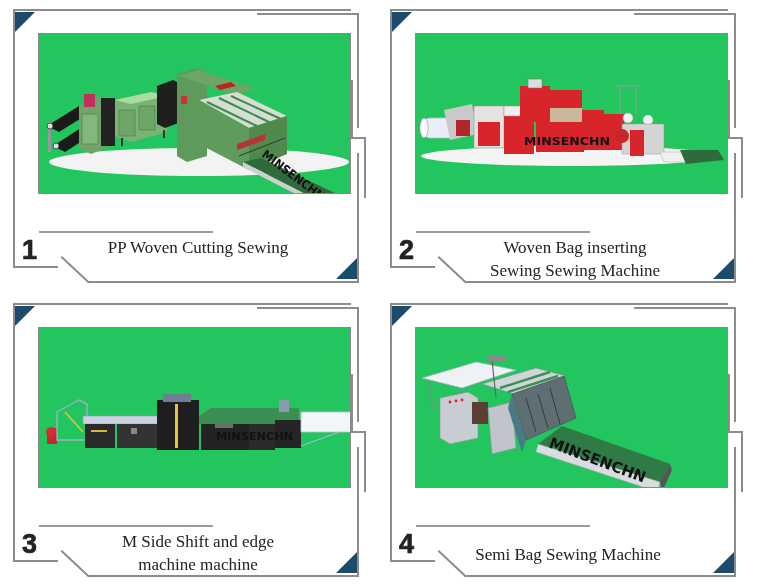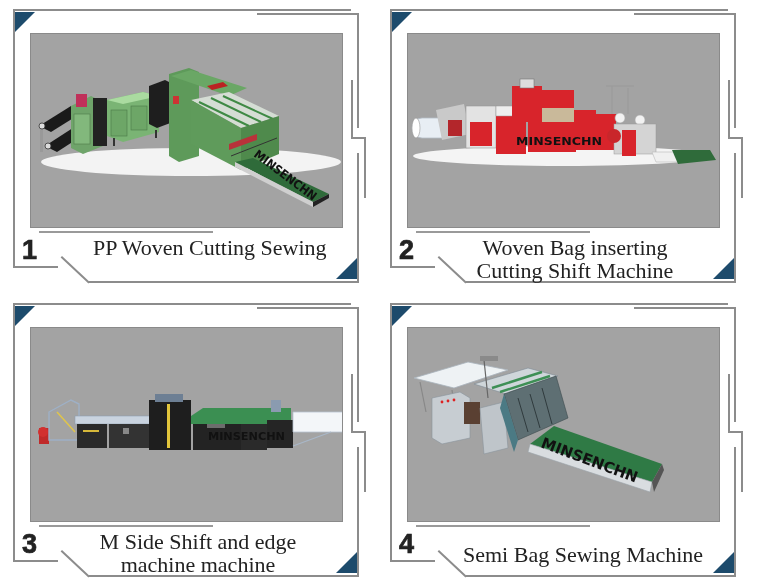--- a/index.html
+++ b/index.html
@@ -14,29 +14,29 @@
   .bot  { left: 89px; top: 281px; width: 270px; height: 2px; }
   .ra   { left: 357px; top: 13px; width: 2px; height: 115px; }
   .rb   { left: 357px; top: 153px; width: 2px; height: 130px; }
   .bv1  { left: 351px; top: 80px; width: 2px; height: 59px; }
   .bh   { left: 351px; top: 137px; width: 15px; height: 2px; }
   .bv2  { left: 364px; top: 137px; width: 2px; height: 61px; }
   .tri-tl { position: absolute; left: 15px; top: 12px; width: 0; height: 0;
             border-top: 20px solid #1d4b6c; border-right: 20px solid transparent; }
   .tri-br { position: absolute; left: 336px; top: 258px; width: 0; height: 0;
             border-bottom: 21px solid #1d4b6c; border-left: 21px solid transparent; }
-  .imgframe { position: absolute; left: 30px; top: 33px; width: 313px; height: 195px;
-              border: 1px solid #8a8a8a; box-sizing: border-box; background: #a3a3a3; overflow: hidden; }
+  .imgframe { position: absolute; left: 38px; top: 33px; width: 313px; height: 161px;
+              border: 1px solid #8a8a8a; box-sizing: border-box; background: #22c55e; overflow: hidden; }
   .imgframe svg { position: absolute; left: 0; top: 0; display: block; }
   .divider { position: absolute; left: 39px; top: 231px; width: 174px; height: 2px; background: #9a9a9a; }
   .num { position: absolute; left: 22px; top: 237px; font-family: "Liberation Sans", sans-serif;
          font-weight: bold; font-size: 27px; line-height: 27px; color: #222;
          -webkit-text-stroke: 0.7px #222; }
   .caption { position: absolute; left: 93px; width: 210px; top: 236px; text-align: center;
-             font-family: "Liberation Serif", serif; font-size: 22px; line-height: 23px; color: #222; }
+             font-family: "Liberation Serif", serif; font-size: 17px; line-height: 23px; color: #222; }
   .caption.single { top: 249px; left: 86px; }
   .caption div { white-space: nowrap; }
   .wm { font-family: "DejaVu Sans", sans-serif; font-weight: bold; fill: #111; }
 </style>
 </head>
 <body>
 
 <div class="panel" style="left:0;top:0;">
   <div class="ln top1"></div>
   <div class="ln top2"></div>
@@ -137,21 +137,21 @@
       <circle cx="206" cy="102" r="7" fill="#c9262b"></circle>
       <polygon points="244,118 278,118 282,128 248,128" fill="#f0f0f0" stroke="#bbb" stroke-width="0.6"></polygon>
       <polygon points="264,116 302,116 308,126 270,130" fill="#2f6b3a"></polygon>
       <text class="wm" x="108" y="111" font-size="11" textLength="86" lengthAdjust="spacingAndGlyphs">MINSENCHN</text>
     </svg>
   </div>
   <div class="divider"></div>
   <div class="num">2</div>
   <div class="caption">
     <div>Woven Bag inserting</div>
-    <div>Cutting Shift Machine</div>
+    <div>Sewing Sewing Machine</div>
   </div>
 </div>
 
 <div class="panel" style="left:0;top:294px;">
   <div class="ln top1"></div>
   <div class="ln top2"></div>
   <div class="ln left"></div>
   <div class="ln bl"></div>
   <div class="ln diag"></div>
   <div class="ln bot"></div>

